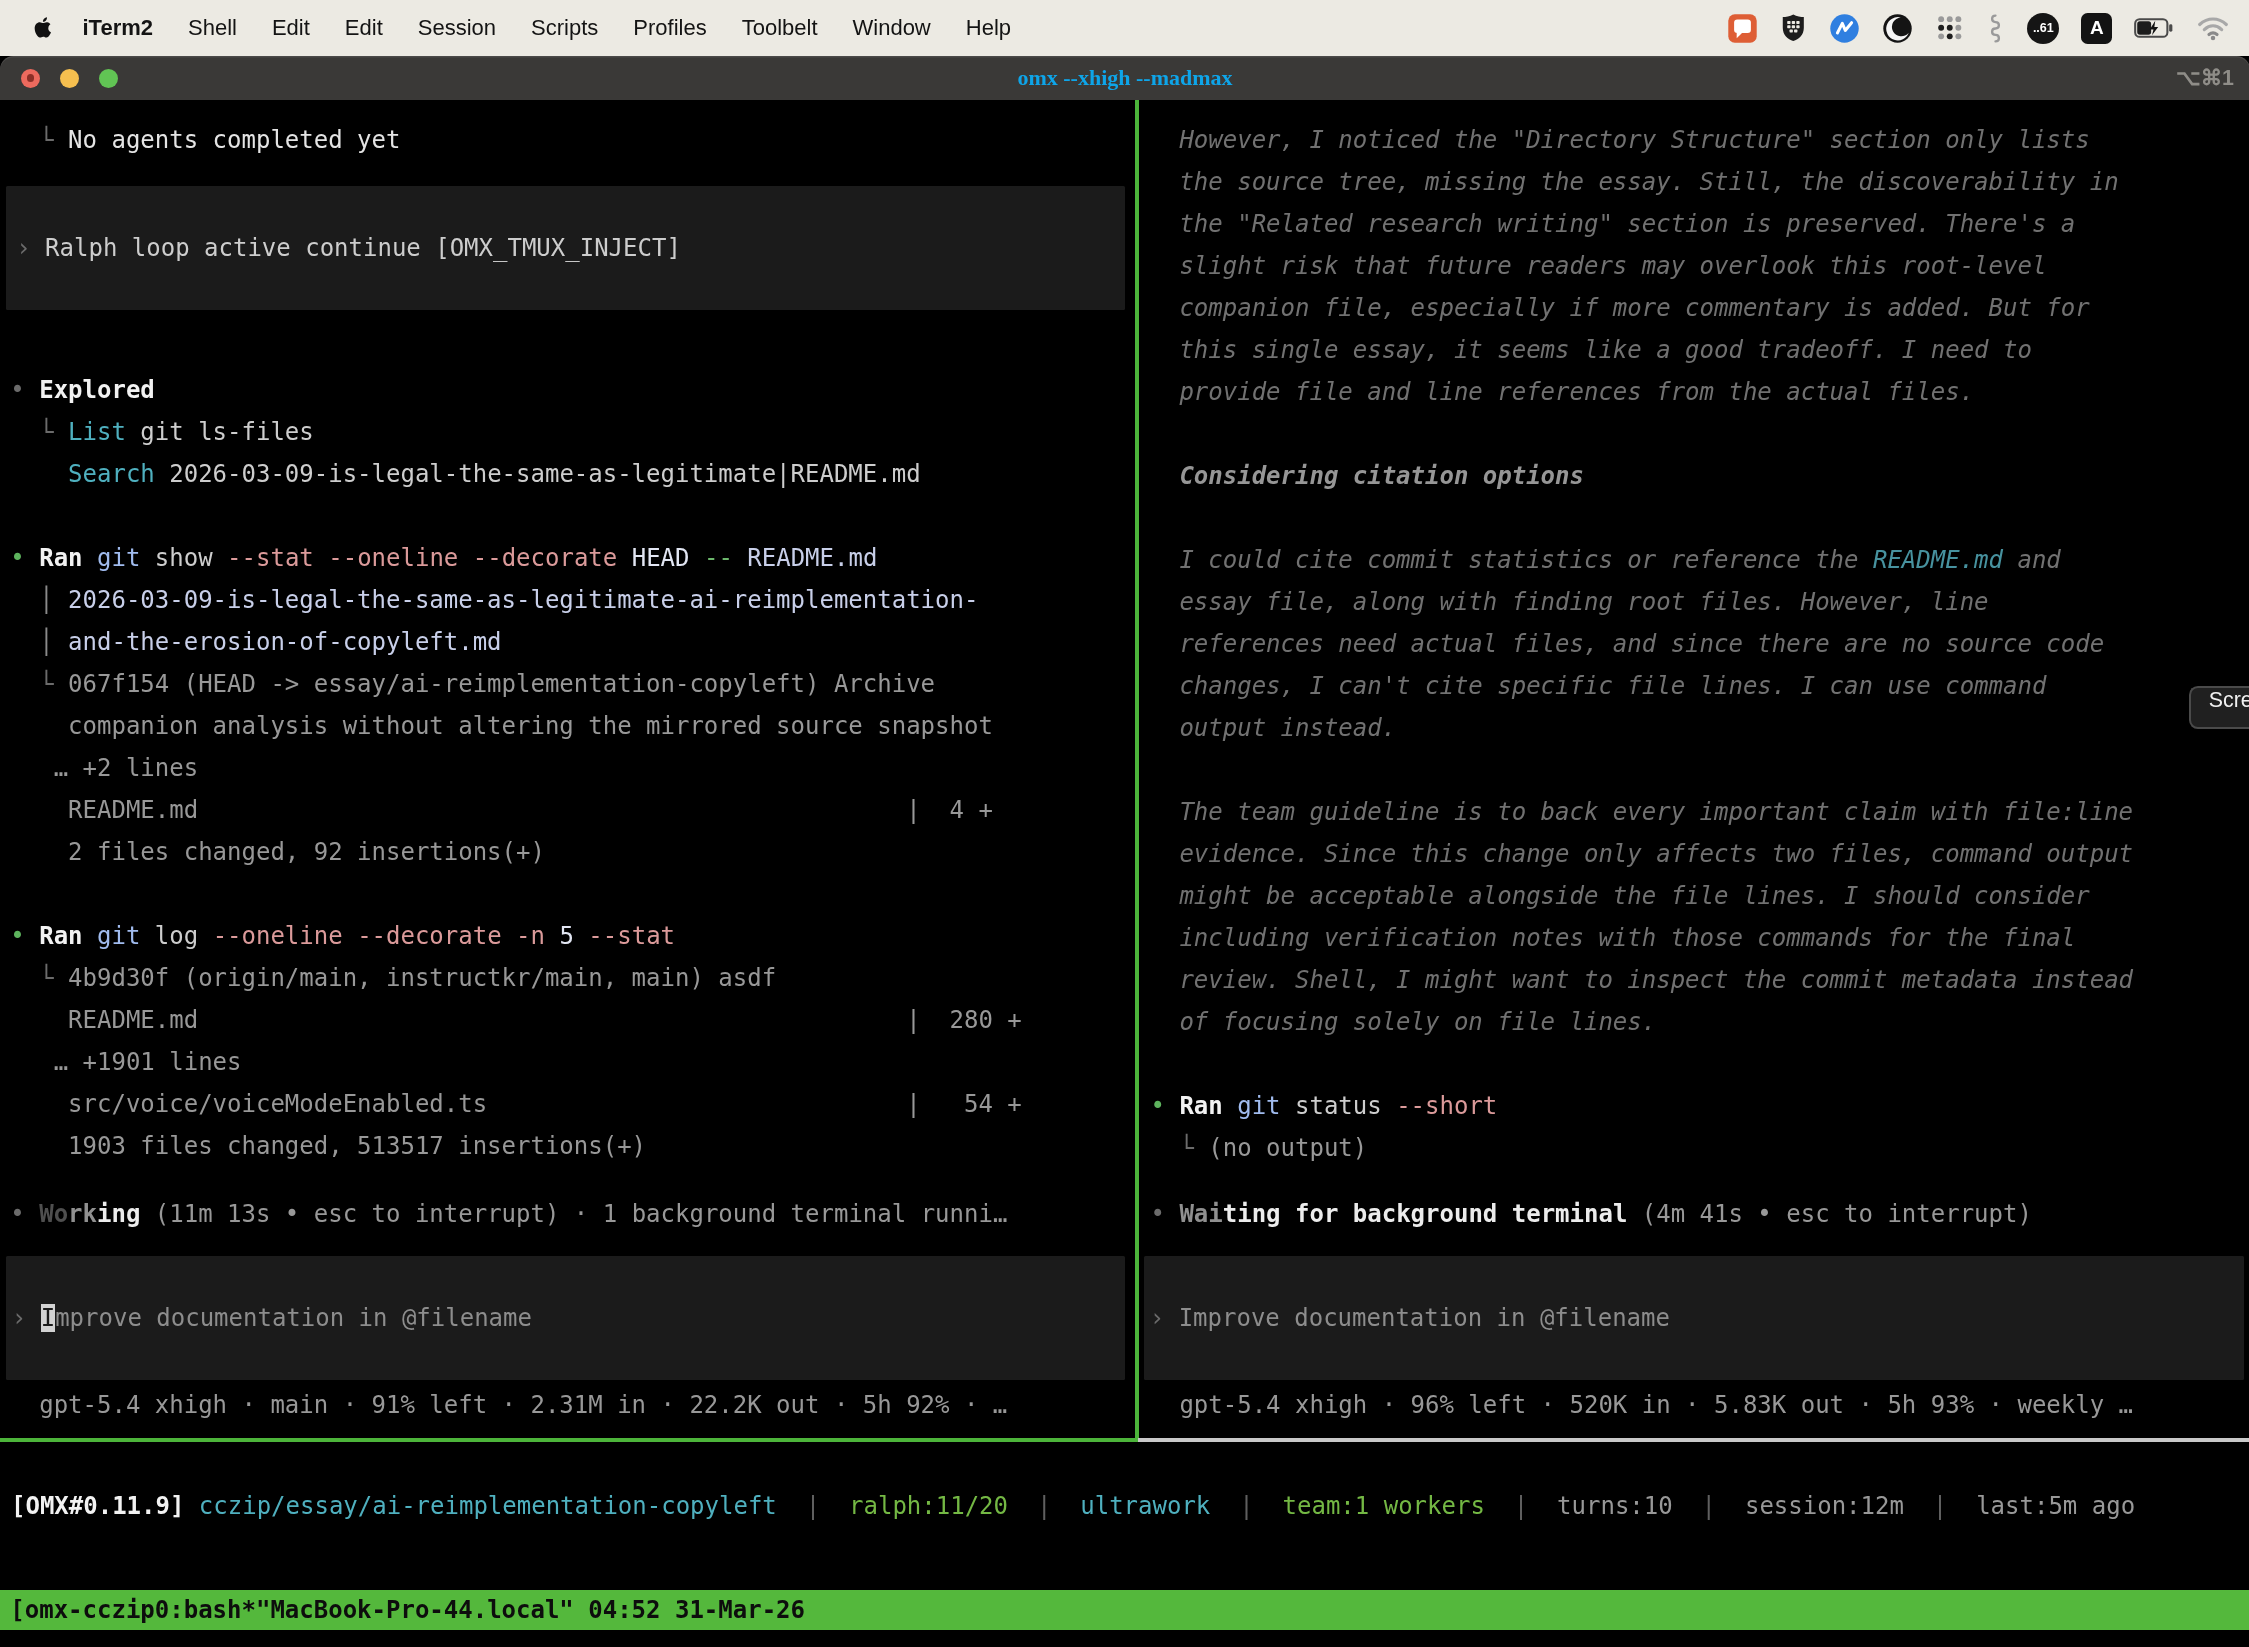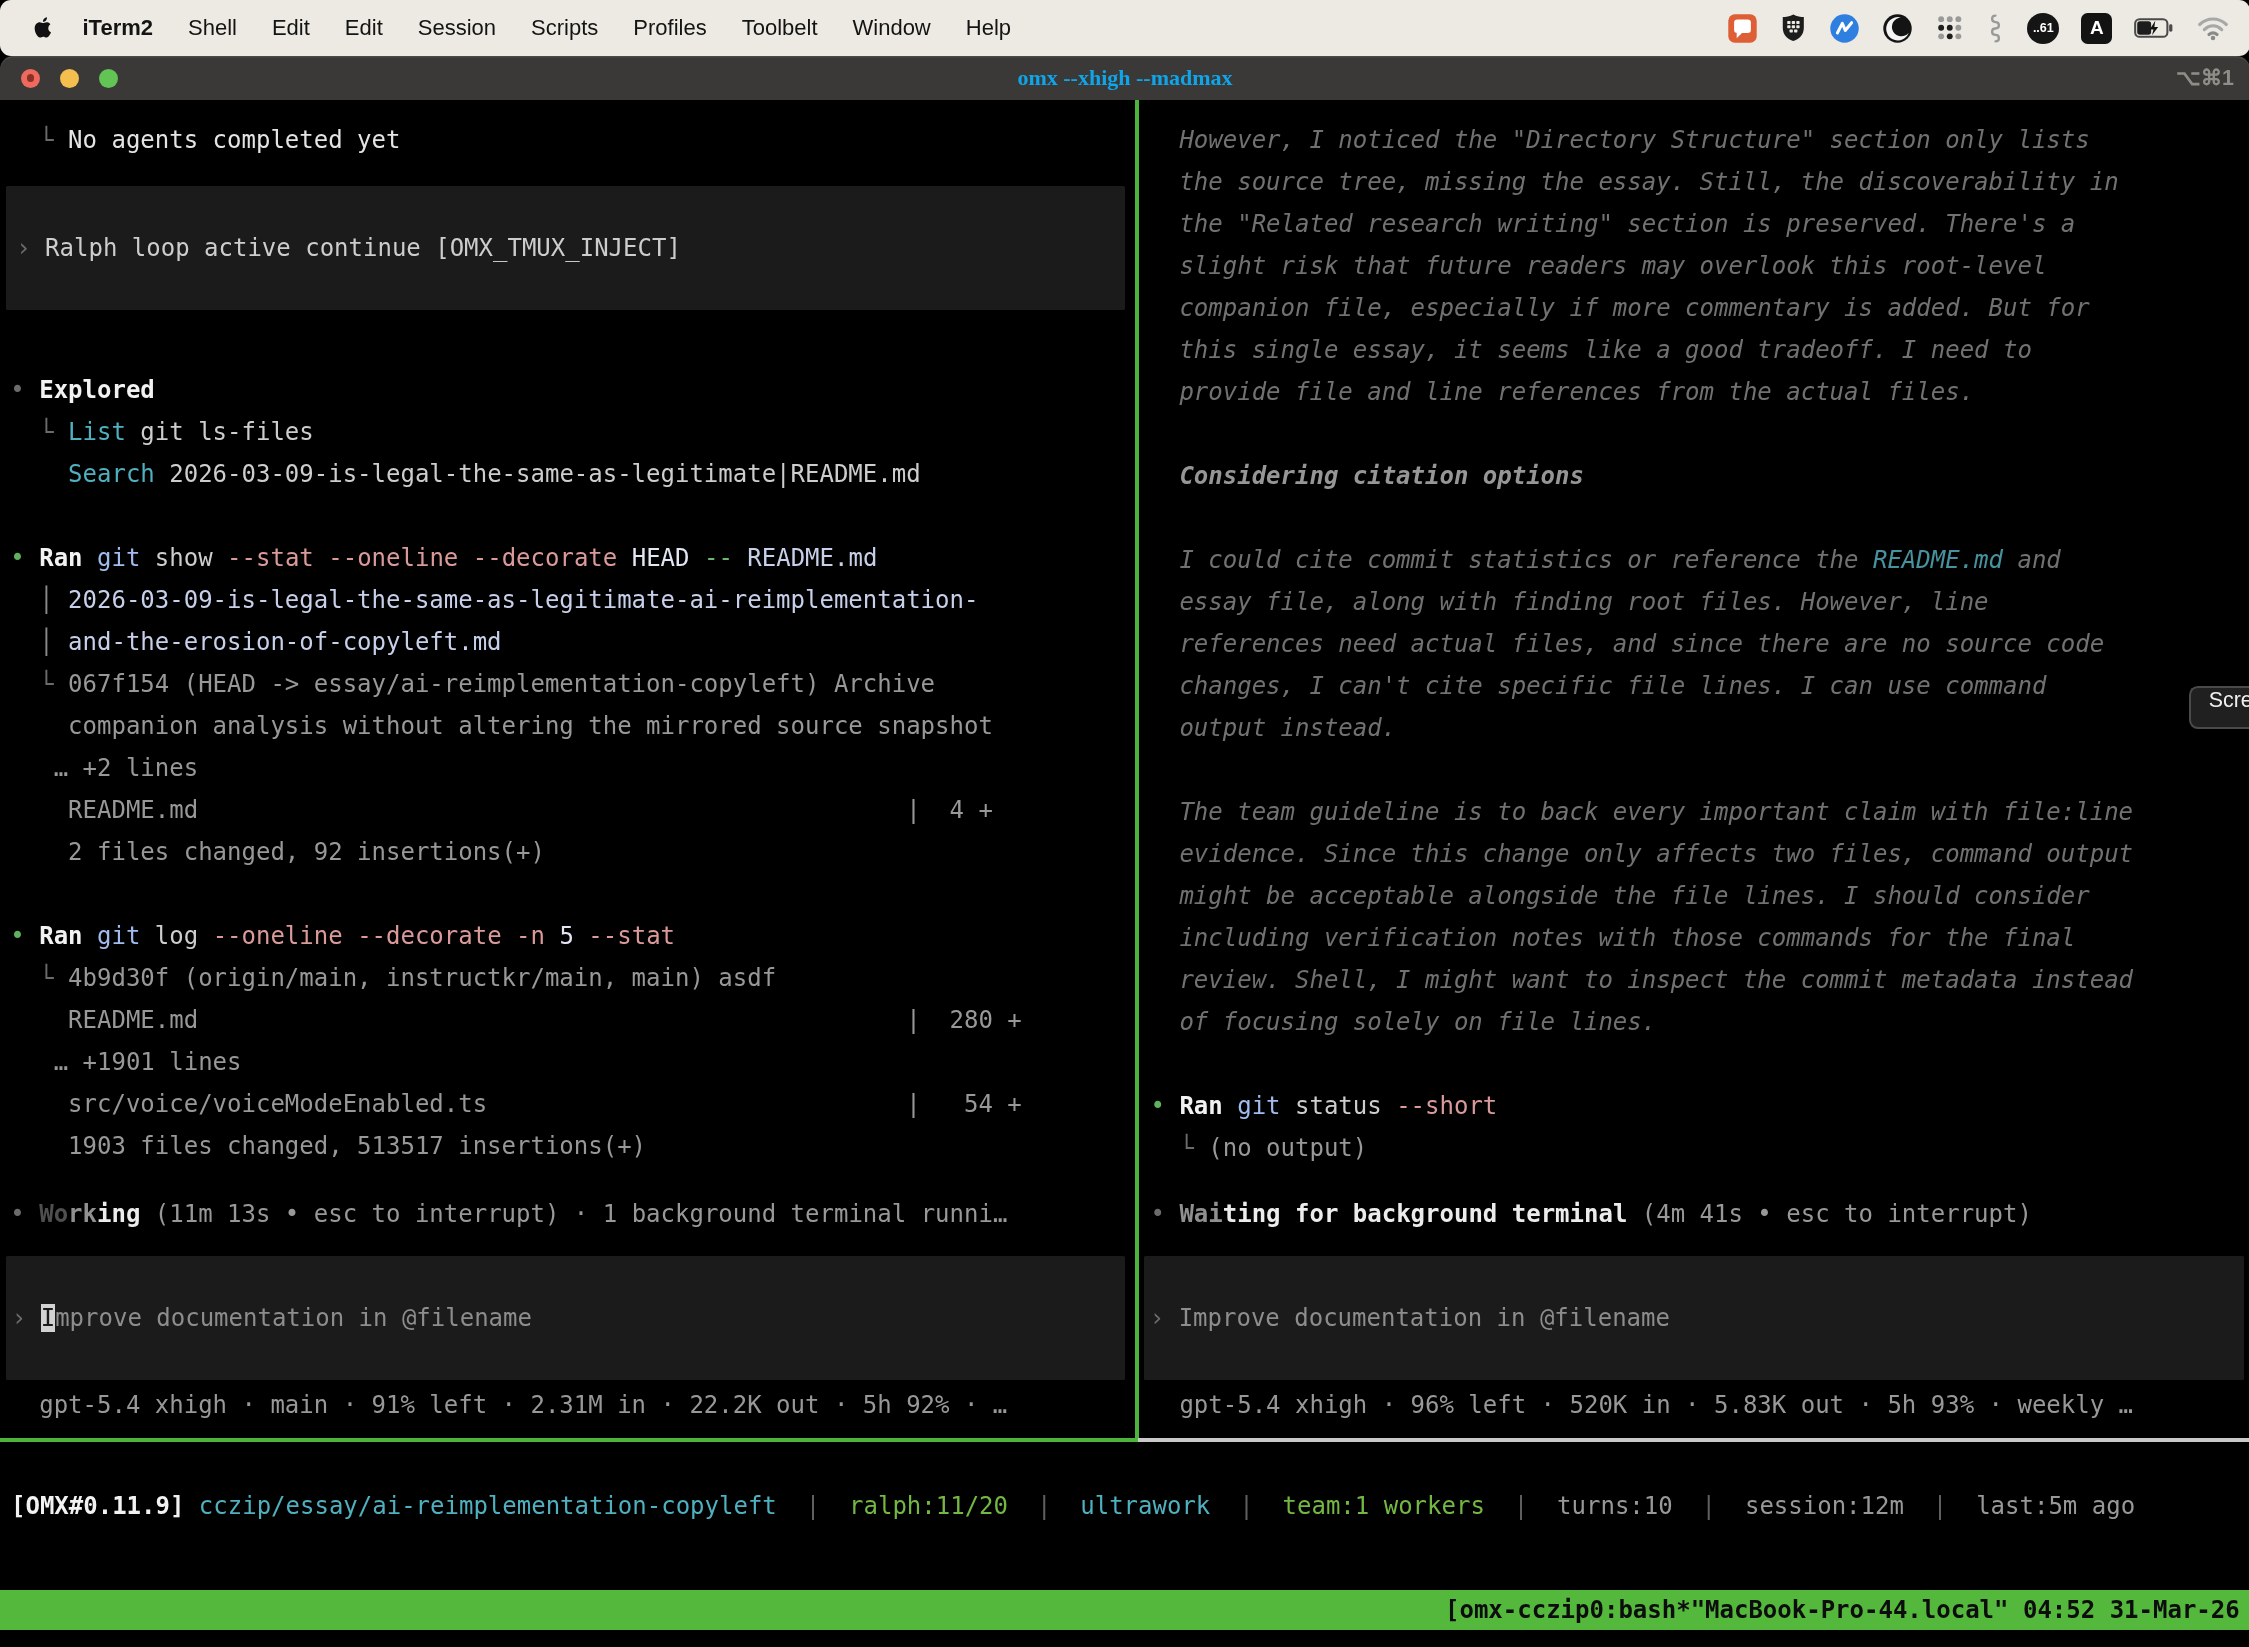--- a/index.html
+++ b/index.html
@@ -3,21 +3,21 @@
 <meta charset="utf-8">
 <style>
   html,body{margin:0;padding:0;background:#000;}
   body{width:2250px;height:1648px;position:relative;overflow:hidden;
        font-family:"DejaVu Sans Mono",monospace;}
   .screen{position:absolute;inset:0;}
 
   
   .menubar{position:absolute;top:0;left:0;width:100%;height:56px;background:#ECEAE3;
            display:flex;align-items:center;font-family:"Liberation Sans",sans-serif;
-           font-size:22px;color:#141414;box-sizing:border-box;border-radius:11px;}
+           font-size:22px;color:#141414;box-sizing:border-box;}
   .apple{margin-left:31px;display:flex;align-items:center;}
   .menus{display:flex;margin-left:29.5px;gap:35px;}
   .menu-item{white-space:nowrap;}
   .menu-item.bold{font-weight:bold;}
   .statusicons{margin-left:auto;display:flex;align-items:center;gap:22px;margin-right:20.7px;}
   .sicon{display:flex;align-items:center;justify-content:center;}
   .badge61{width:32px;height:31px;border-radius:50%;background:#151515;color:#fff;
            font-size:12.5px;font-weight:bold;display:flex;align-items:center;justify-content:center;}
   .akey{width:31px;height:31px;border-radius:6.6px;background:#131313;color:#fff;
         font-size:19px;font-weight:bold;display:flex;align-items:center;justify-content:center;}
@@ -80,21 +80,21 @@
   .hrule{position:absolute;top:1438px;left:0;width:100%;height:3.7px;display:flex;}
   .hrule .hl{width:1138px;background:#4CB43A;}
   .hrule .hr{flex:1;background:#C9C9C9;}
 
   
   .statusline{position:absolute;top:1485px;left:11px;height:42px;line-height:42px;
               font-size:24px;white-space:pre;}
 
   
   .tmuxbar{position:absolute;top:1590px;left:0;width:100%;height:40px;background:#54B83C;
-           color:#0D0D0D;display:flex;justify-content:flex-end;align-items:center;
+           color:#0D0D0D;display:flex;justify-content:flex-start;align-items:center;
            font-size:24px;font-weight:bold;padding:0 10.3px;box-sizing:border-box;white-space:pre;}
 
   
   .tooltip{position:absolute;top:686px;right:0;width:61px;height:43px;background:#202020;
            border:2.2px solid #4A4A4A;border-right:none;border-radius:8.9px 0 0 8.9px;
            display:flex;align-items:flex-start;padding-left:17.7px;box-sizing:border-box;
            color:#F0F0F0;font-family:"Liberation Sans",sans-serif;font-size:21.4px;overflow:hidden;}
 </style>
 </head>
 <body>

